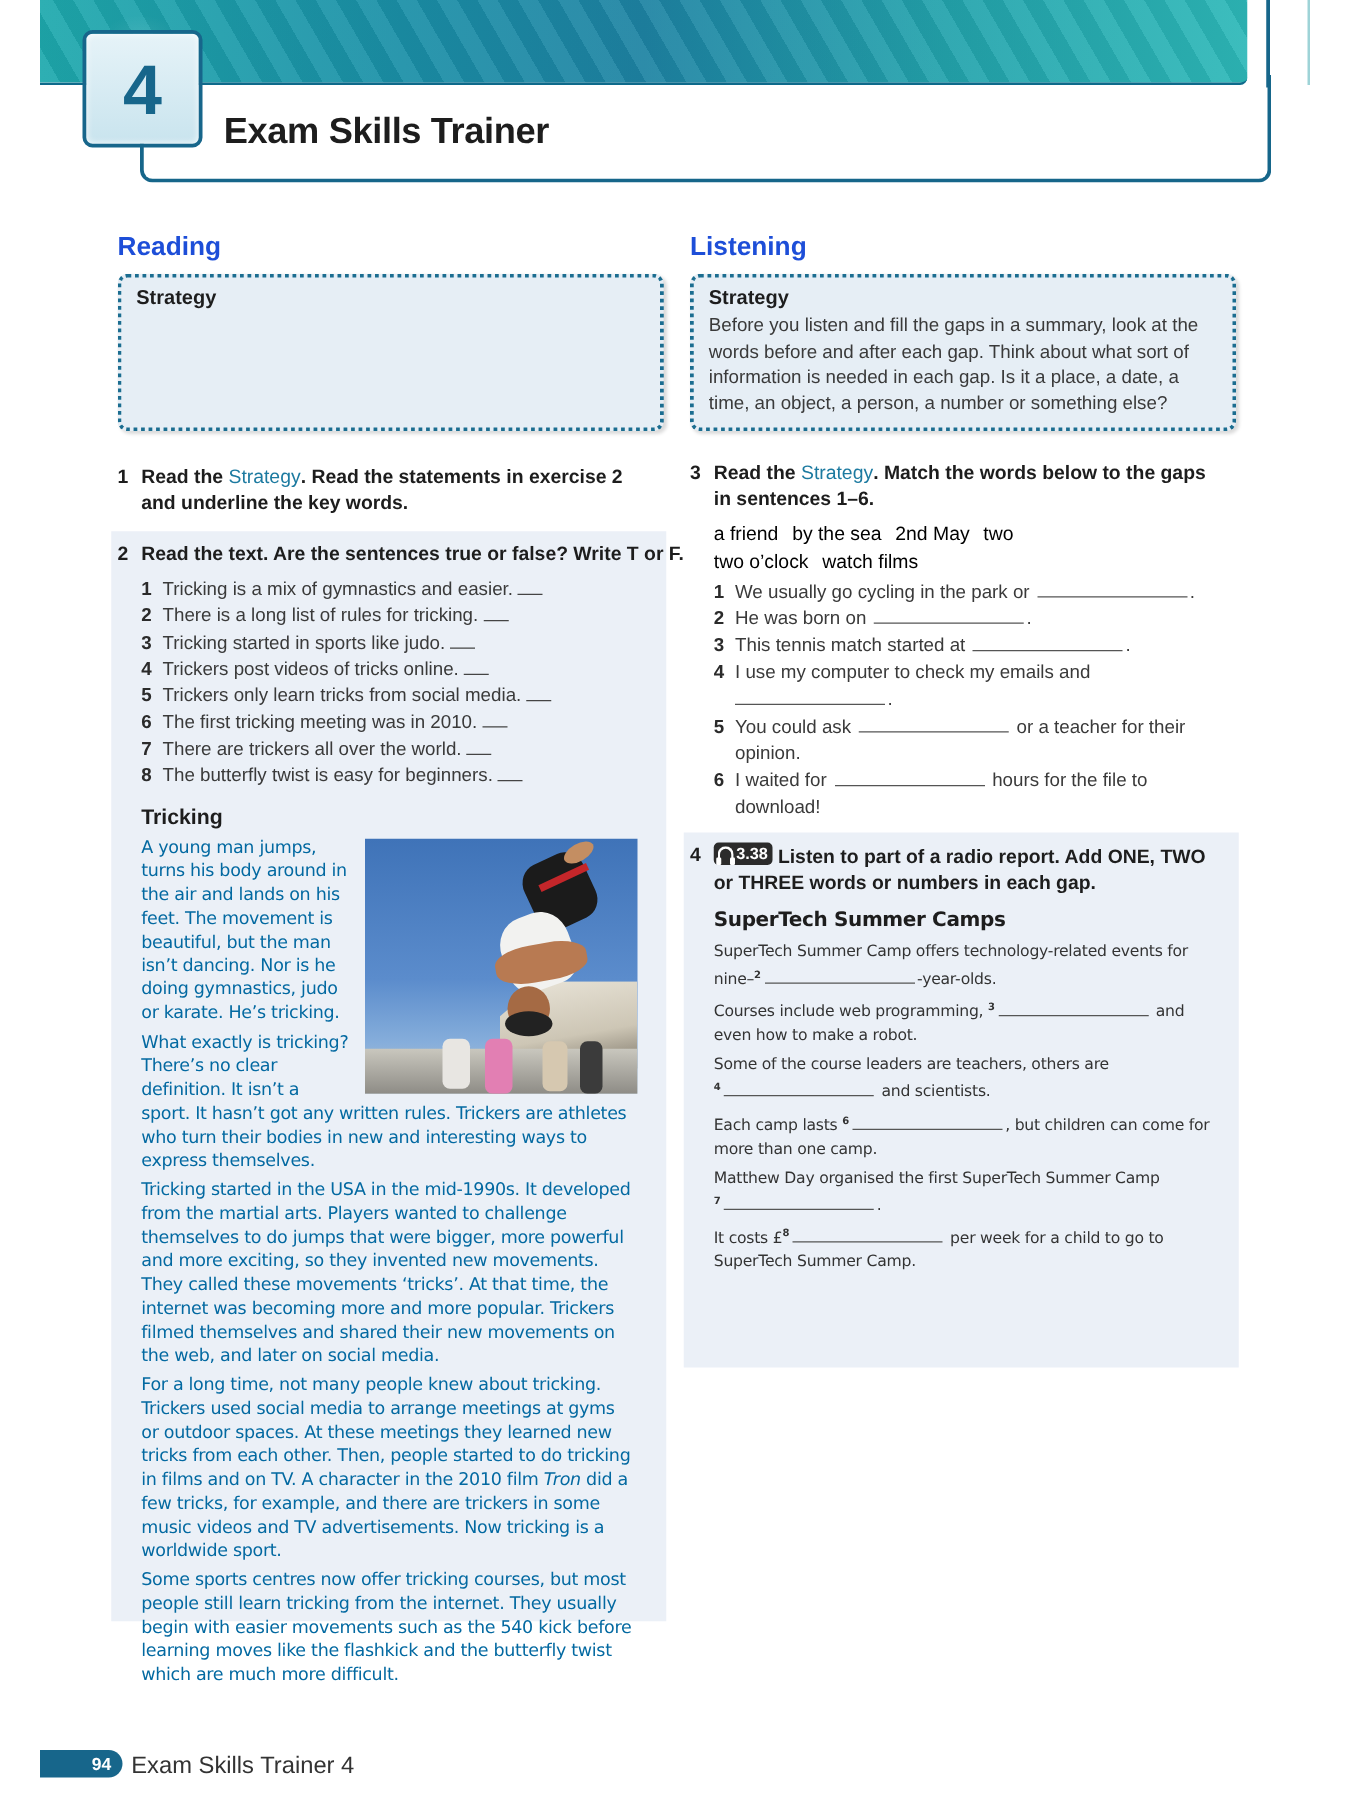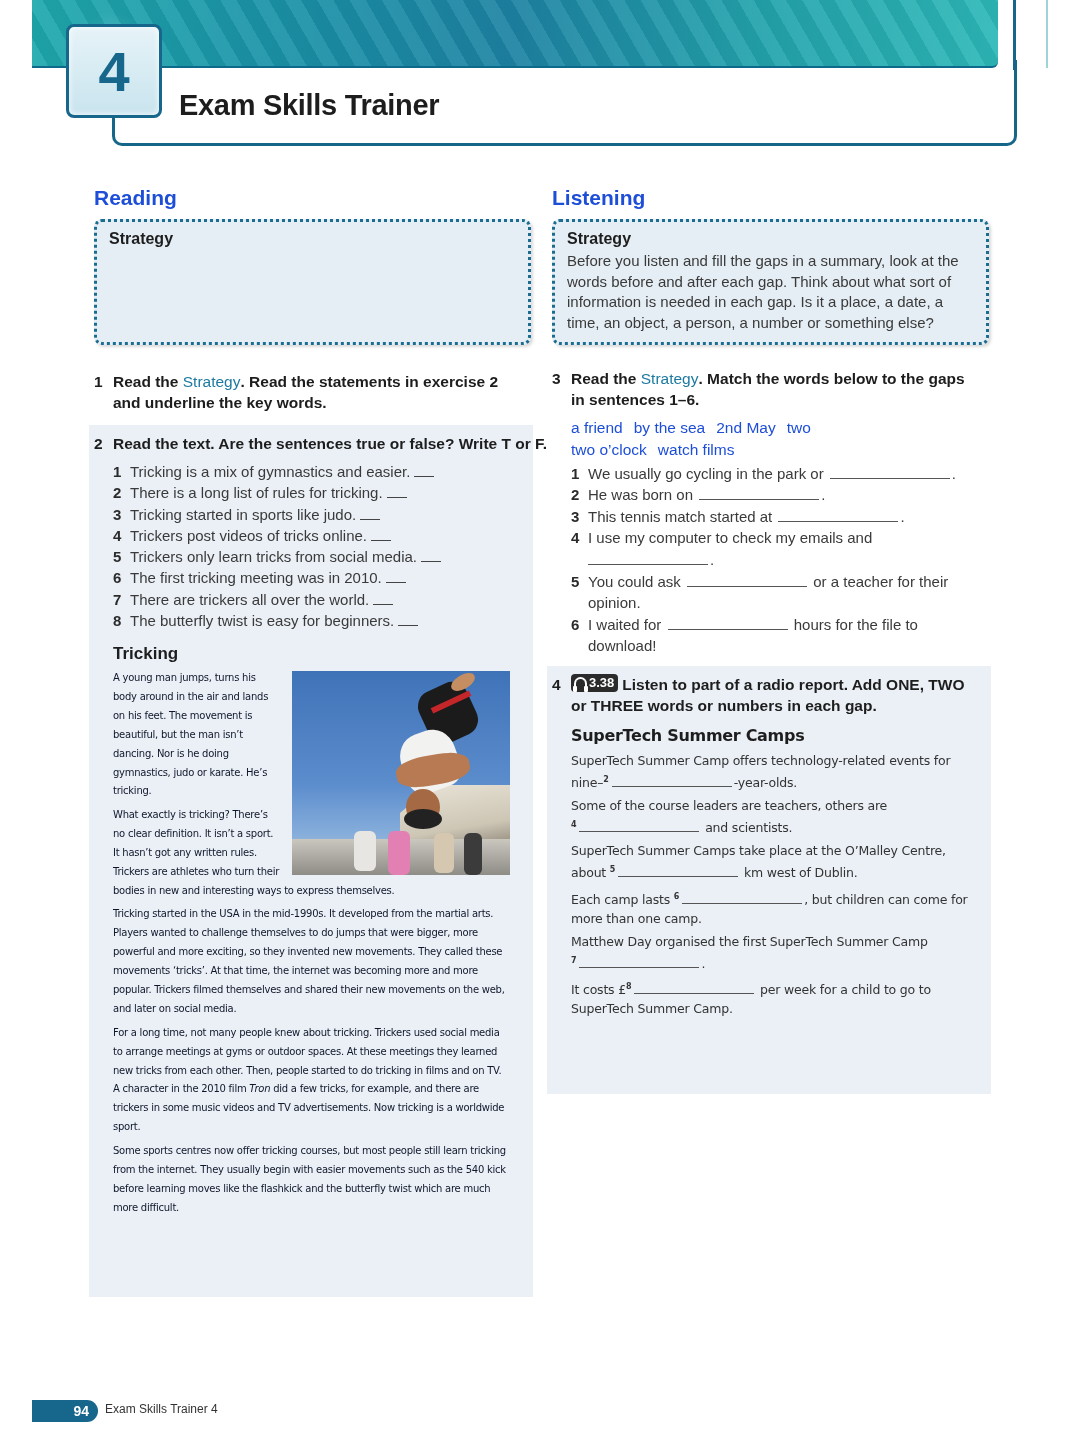--- a/index.html
+++ b/index.html
@@ -77,21 +77,21 @@
     font-family: "Liberation Sans", sans-serif; font-size: 15px; line-height: 21.3px; color: #3a3a3a; }
   .tf-item { position: relative; padding-left: 17px; white-space: nowrap; }
   .tf-item .n { position: absolute; left: 0; top: 0; font-weight: bold; color: #2b2b2b; }
   .blank-s { display: inline-block; width: 20px; border-bottom: 1px solid #444; height: 12px; margin-left: 4px; vertical-align: baseline; }
 
   .article-title { position: absolute; left: 113px; top: 644px;
     font-family: Liberation Sans, sans-serif; font-weight: bold; font-size: 17px; color: #1d1d1d; }
 
   .article {
     position: absolute; left: 113px; top: 669px; width: 396px;
-    font-family: "DejaVu Sans", sans-serif; font-size: 10px; line-height: 18.9px; color: #0f172a;
+    font-family: "DejaVu Sans", sans-serif; font-size: 14px; line-height: 18.9px; color: #0369a1;
     letter-spacing: -0.25px;
   }
   .article p { margin-bottom: 4.8px; }
   .photo {
     float: right; width: 218px; height: 204px; margin: 2px -1px 4px 10px;
     position: relative; overflow: hidden;
     background: linear-gradient(180deg, #3f73b8 0%, #5b8ccc 55%, #86aedb 80%, #b9c6cf 100%);
   }
   .photo .bldg { position: absolute; left: 0; bottom: 0; width: 100%; height: 36px;
     background: linear-gradient(180deg, #c9c7be 0%, #8e8c86 100%); }
@@ -107,21 +107,21 @@
   .photo .arms { position: absolute; left: 104px; top: 84px; width: 74px; height: 30px; background: #b87a52; border-radius: 40%; transform: rotate(-10deg); }
   .photo .head { position: absolute; left: 114px; top: 118px; width: 34px; height: 36px; background: #a56a44; border-radius: 50%; }
   .photo .hair { position: absolute; left: 112px; top: 138px; width: 38px; height: 20px; background: #222; border-radius: 50%; }
   .photo .spec1 { position: absolute; left: 62px; bottom: 4px; width: 22px; height: 40px; background: #e8e6e2; border-radius: 6px; }
   .photo .spec2 { position: absolute; left: 96px; bottom: 0; width: 22px; height: 44px; background: #e27fb3; border-radius: 6px; }
   .photo .spec3 { position: absolute; left: 142px; bottom: 2px; width: 20px; height: 40px; background: #d6c8b0; border-radius: 6px; }
   .photo .spec4 { position: absolute; left: 172px; bottom: 0; width: 18px; height: 42px; background: #3b3b3b; border-radius: 6px; }
 
   
   .wordbox { position: absolute; left: 571px; top: 417px; width: 300px;
-    font-family: "Liberation Sans", sans-serif; font-size: 15.5px; line-height: 21.5px; color: #1d4ed8; }
+    font-family: "Liberation Sans", sans-serif; font-size: 15.5px; line-height: 21.5px; color: #000000; }
   .wordbox span { margin-right: 11px; white-space: nowrap; }
   .gap-list { position: absolute; left: 571px; top: 463px; width: 410px;
     font-family: "Liberation Sans", sans-serif; font-size: 15px; line-height: 21.4px; color: #3a3a3a; }
   .gap-item { position: relative; padding-left: 17px; }
   .gap-item .n { position: absolute; left: 0; top: 0; font-weight: bold; color: #2b2b2b; }
   .gap { display: inline-block; width: 120px; border-bottom: 1px solid #555; height: 14px; vertical-align: baseline; margin: 0 2px; }
 
   .audio-badge {
     display: inline-flex; align-items: center; gap: 2px;
     background: #2b2b2b; color: #fff; border-radius: 4px; padding: 0 4px 0 3px;
@@ -150,21 +150,21 @@
 
   
   .footer-pill {
     position: absolute; left: 32px; top: 1400px; width: 66px; height: 22px;
     background: #17668b; border-radius: 0 11px 11px 0;
     color: #fff; font-family: "Liberation Sans", sans-serif; font-weight: bold; font-size: 14px;
     text-align: right; padding-right: 9px; line-height: 22px;
   }
   .footer-label {
     position: absolute; left: 105px; top: 1402px;
-    font-family: "Liberation Sans", sans-serif; font-size: 12px; color: #333;
+    font-family: "Liberation Sans", sans-serif; font-size: 19px; color: #333;
   }
 </style>
 </head>
 <body>
 
 <div class="banner"></div>
 <div class="banner-edge"></div>
 <div class="title-frame-right"></div>
 <div class="title-frame"></div>
 <div class="unit-box">4</div>
@@ -251,21 +251,21 @@
   <span class="num">4</span>
   <span class="txt"><span class="audio-badge">
         <span class="headphone"></span>
         <span>3.38</span>
       </span><span>Listen to part of a radio report. Add ONE, TWO or THREE words or numbers in each gap.</span></span>
 </div>
 
 <div class="camp-title">SuperTech Summer Camps</div>
 <div class="camp">
   <p><span>SuperTech Summer Camp offers technology-related events for nine–</span><sup>2</sup><span class="gap"></span><span>-year-olds.</span></p>
+  <p><span>Courses include web programming,</span> <sup>3</sup><span class="gap"></span> <span>and even how to make a robot.</span></p>
   <p><span>Some of the course leaders are teachers, others are</span><br><sup>4</sup><span class="gap"></span> <span>and scientists.</span></p>
-  <p><span>SuperTech Summer Camps take place at the O’Malley Centre, about</span> <sup>5</sup><span class="gap"></span> <span>km west of Dublin.</span></p>
   <p><span>Each camp lasts</span> <sup>6</sup><span class="gap"></span><span>, but children can come for more than one camp.</span></p>
   <p><span>Matthew Day organised the first SuperTech Summer Camp</span><br><sup>7</sup><span class="gap"></span><span>.</span></p>
   <p><span>It costs £</span><sup>8</sup><span class="gap"></span> <span>per week for a child to go to SuperTech Summer Camp.</span></p>
 </div>
 
 <div class="footer-pill">94</div>
 <div class="footer-label">Exam Skills Trainer 4</div>
 
 </body></html>

